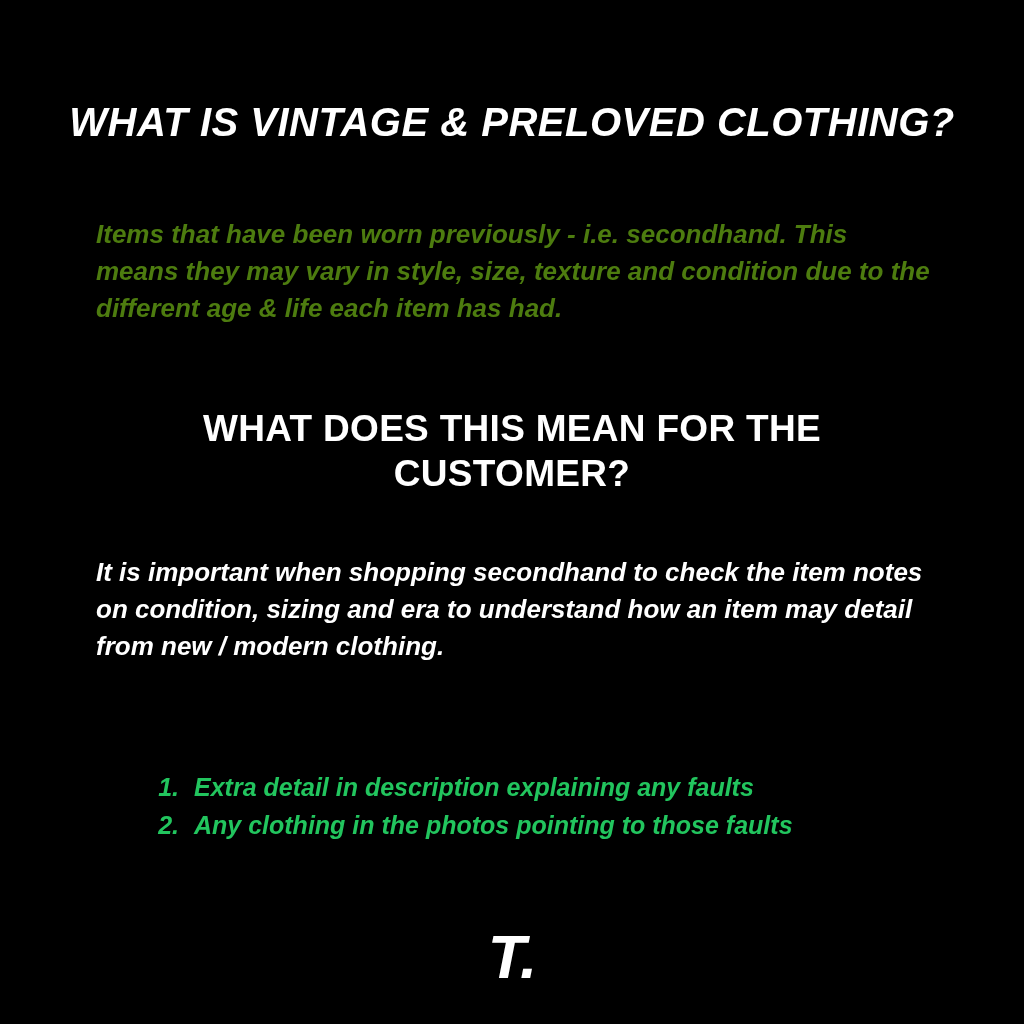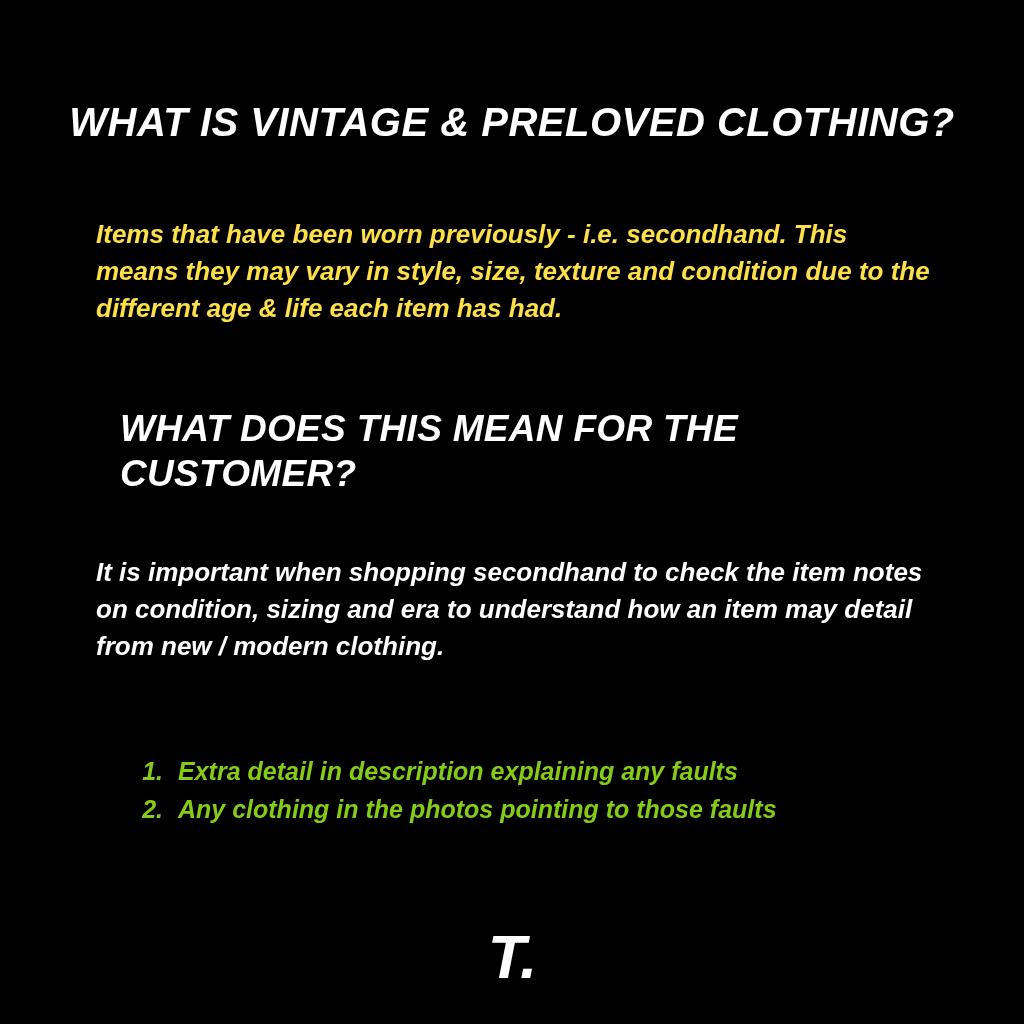--- a/index.html
+++ b/index.html
@@ -41,31 +41,31 @@
 
   .para-1 {
     position: absolute;
     left: 96px;
     width: 840px;
     top: 190px;
     font-size: 26px;
     font-weight: bold;
     font-style: italic;
     line-height: 1.42;
-    color: #fde047;
+    color: #4d7c0f;
   }
 
   .heading-2 {
     position: absolute;
     left: 120px;
     width: 784px;
     top: 375px;
+    text-align: center;
     font-size: 37px;
     font-weight: bold;
-    font-style: italic;
     line-height: 1.22;
     letter-spacing: 0.3px;
     color: #ffffff;
   }
 
   .para-2 {
     position: absolute;
     left: 96px;
     width: 840px;
     top: 528px;
@@ -86,27 +86,27 @@
     font-style: italic;
     line-height: 1.42;
     color: #ffffff;
   }
 
   .list {
     position: absolute;
     left: 118px;
     width: 820px;
     top: 752px;
-    margin: 0;
+    margin: 16px;
     padding-left: 52px;
     font-size: 25px;
     font-weight: bold;
     font-style: italic;
     line-height: 1.52;
-    color: #84cc16;
+    color: #22c55e;
   }
   .list li {
     padding-left: 8px;
   }
 
   .logo {
     position: absolute;
     left: 0;
     right: 0;
     bottom: 36px;

